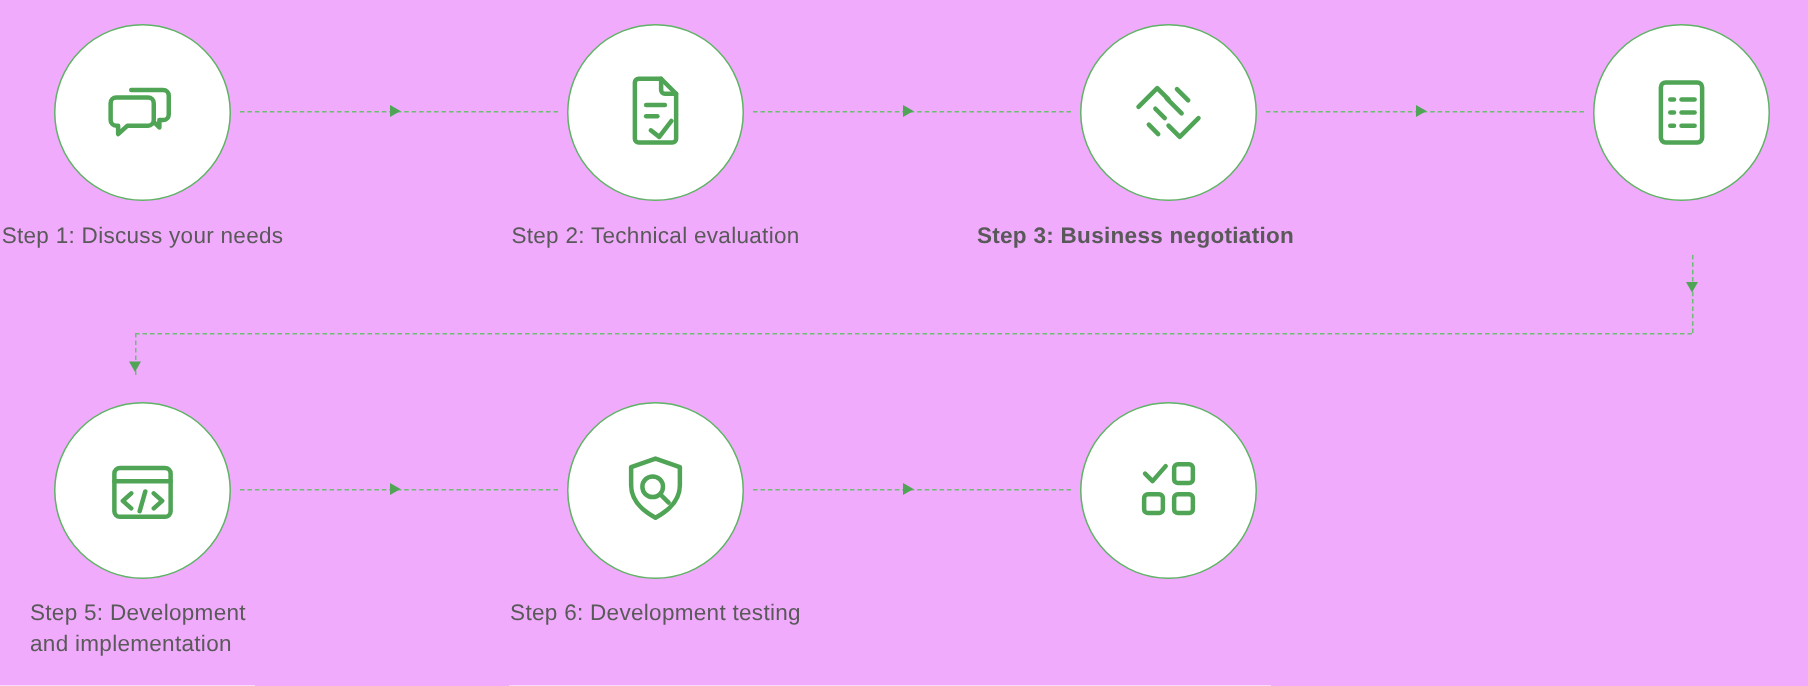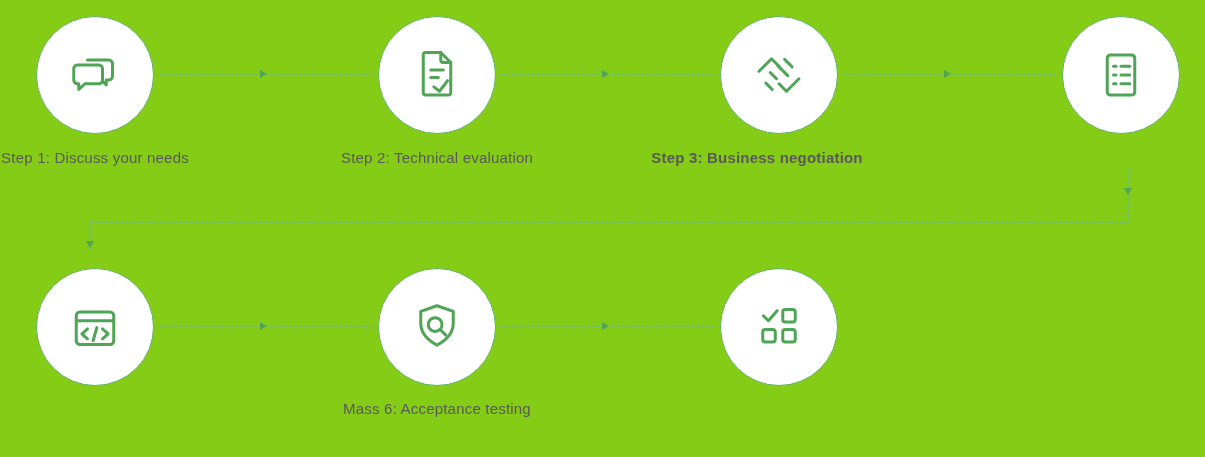--- a/index.html
+++ b/index.html
@@ -3,21 +3,21 @@
 <meta charset="utf-8">
 <style>
   * { margin: 0; padding: 0; box-sizing: border-box; }
   html, body { background: #ffffff; }
   body { font-family: "Liberation Sans", sans-serif; }
 
   .canvas {
     position: relative;
     width: 1205px;
     height: 457px;
-    background: #84cc16;
+    background: #f0abfc;
     overflow: hidden;
   }
 
   .circle {
     position: absolute;
     width: 118px;
     height: 118px;
     border: 1px solid var(--circle-border, #5fb364);
     border-radius: 50%;
     background: #ffffff;
@@ -171,29 +171,30 @@
 
   <div class="circle c5">
     <svg class="icon" viewBox="0 0 48 48">
       <rect x="9" y="12" width="30" height="26" rx="3"></rect>
       <path d="M9 19 h30"></path>
       <path d="M18 25.5 l-4.5 4 4.5 4"></path>
       <path d="M30 25.5 l4.5 4 -4.5 4"></path>
       <path d="M25.5 24.5 l-3 10.5"></path>
     </svg>
   </div>
+  <div class="label wrap l5">Step 5: Development and implementation</div>
 
   <div class="circle c6">
     <svg class="icon" viewBox="0 0 48 48">
       <path d="M24 7 l13 4.5 v9.5 c0 8 -5.5 13.5 -13 17.5 c-7.5 -4 -13 -9.5 -13 -17.5 v-9.5 z"></path>
       <circle cx="22.5" cy="22" r="5.5"></circle>
       <path d="M26.5 26 l4.5 4.5"></path>
     </svg>
   </div>
-  <div class="label center l6">Mass 6: Acceptance testing</div>
+  <div class="label center l6">Step 6: Development testing</div>
 
   <div class="circle c7">
     <svg class="icon" viewBox="0 0 48 48">
       <path d="M11.5 15 l4 4 7 -8"></path>
       <rect x="27" y="10" width="10" height="10" rx="2"></rect>
       <rect x="11" y="26" width="10" height="10" rx="2"></rect>
       <rect x="27" y="26" width="10" height="10" rx="2"></rect>
     </svg>
   </div>
 

